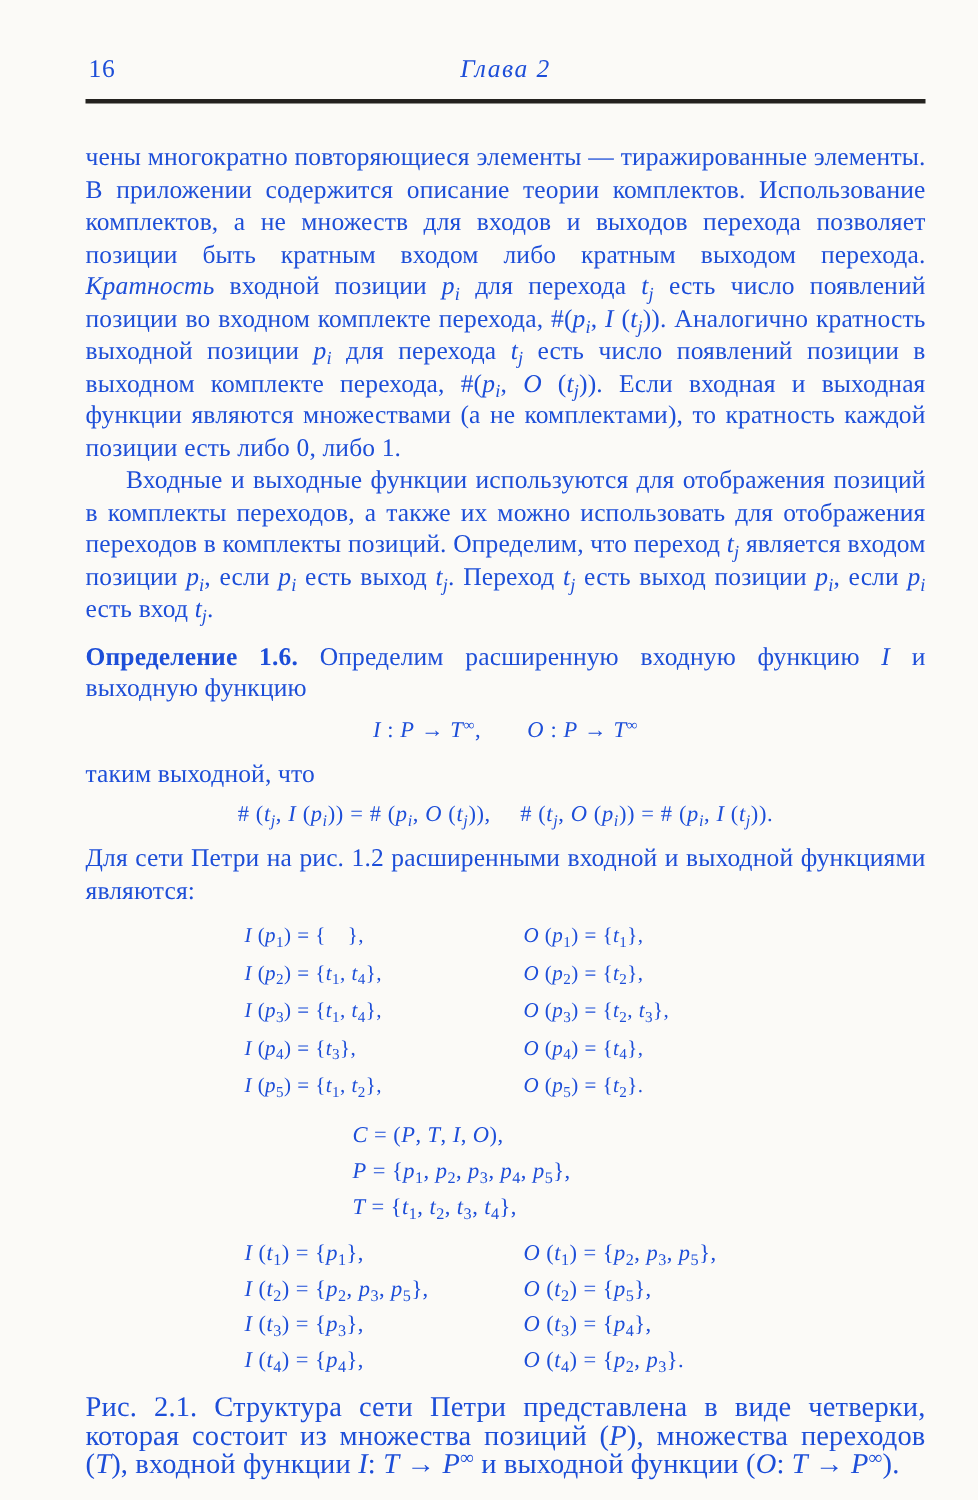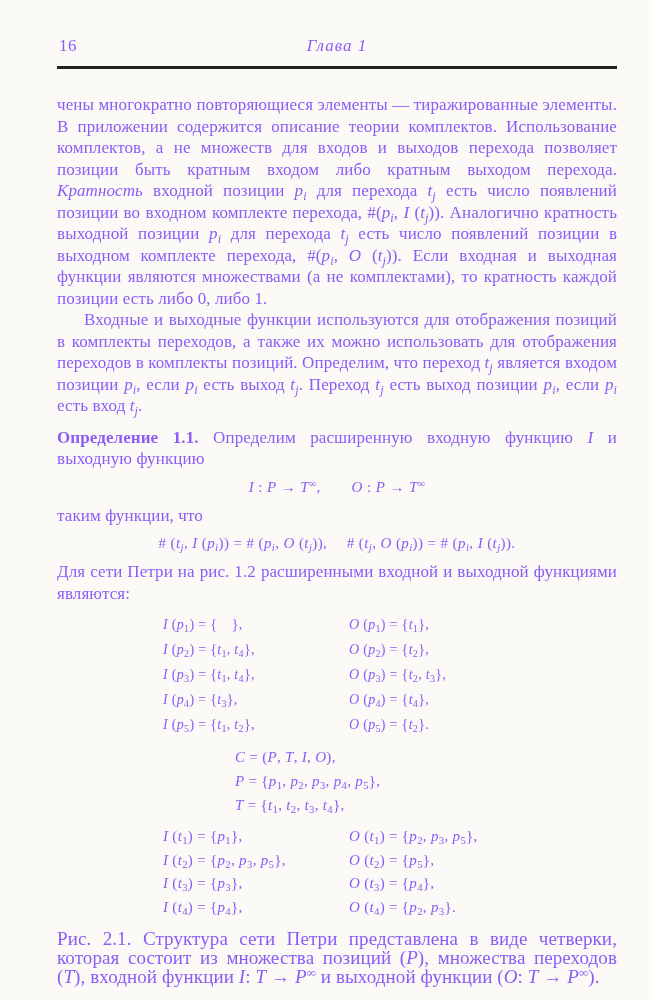--- a/index.html
+++ b/index.html
@@ -1,21 +1,21 @@
 <!DOCTYPE html>
 <html lang="ru"><head>
 <meta charset="utf-8">
 <style>
   html,body{margin:0;padding:0;background:#e8e8e6;}
   .page{
     position:relative;
     width:652px;height:1000px;
     margin:0 auto;
     background:#fbfaf7;
-    color:#8b5cf6;
+    color:#1d4ed8;
     font-family:"Liberation Serif","DejaVu Serif",serif;
     overflow:hidden;
     box-sizing:border-box;
   }
   .content{
     position:absolute;
     left:57px;top:36px;
     width:560px;
   }
   
@@ -43,35 +43,35 @@
   .caption{margin-top:10px;font-size:19px;line-height:19px;text-align:justify;letter-spacing:.1px;}
 </style>
 </head>
 <body>
 
 <div class="page">
   <div class="content">
 
     <div class="hdr">
       <span class="pnum">16</span>
-      <span class="chap">Глава 1</span>
+      <span class="chap">Глава 2</span>
     </div>
     <div class="hdr-rule"></div>
 
     <div class="bodytext">
 
       <p>чены многократно повторяющиеся элементы — тиражированные элементы. В приложении содержится описание теории комплектов. Использование комплектов, а не множеств для входов и выходов перехода позволяет позиции быть кратным входом либо кратным выходом перехода. <i>Кратность</i> входной позиции <i>p</i><sub><i>i</i></sub> для перехода <i>t</i><sub><i>j</i></sub> есть число появлений позиции во входном комплекте перехода, #(<i>p</i><sub><i>i</i></sub>, <i>I</i> (<i>t</i><sub><i>j</i></sub>)). Аналогично кратность выходной позиции <i>p</i><sub><i>i</i></sub> для перехода <i>t</i><sub><i>j</i></sub> есть число появлений позиции в выходном комплекте перехода, #(<i>p</i><sub><i>i</i></sub>, <i>O</i> (<i>t</i><sub><i>j</i></sub>)). Если входная и выходная функции являются множествами (а не комплектами), то кратность каждой позиции есть либо 0, либо 1.</p>
 
       <p class="indent">Входные и выходные функции используются для отображения позиций в комплекты переходов, а также их можно использовать для отображения переходов в комплекты позиций. Определим, что переход <i>t</i><sub><i>j</i></sub> является входом позиции <i>p</i><sub><i>i</i></sub>, если <i>p</i><sub><i>i</i></sub> есть выход <i>t</i><sub><i>j</i></sub>. Переход <i>t</i><sub><i>j</i></sub> есть выход позиции <i>p</i><sub><i>i</i></sub>, если <i>p</i><sub><i>i</i></sub> есть вход <i>t</i><sub><i>j</i></sub>.</p>
 
-      <p class="spaced"><b>Определение 1.1.</b> Определим расширенную входную функцию <i>I</i> и выходную функцию</p>
+      <p class="spaced"><b>Определение 1.6.</b> Определим расширенную входную функцию <i>I</i> и выходную функцию</p>
 
       <div class="formula"><i>I</i> : <i>P</i> → <i>T</i><sup>∞</sup>,  <i>O</i> : <i>P</i> → <i>T</i><sup>∞</sup></div>
 
-      <p>таким функции, что</p>
+      <p>таким выходной, что</p>
 
       <div class="formula wide"># (<i>t</i><sub><i>j</i></sub>, <i>I</i> (<i>p</i><sub><i>i</i></sub>)) = # (<i>p</i><sub><i>i</i></sub>, <i>O</i> (<i>t</i><sub><i>j</i></sub>)),  # (<i>t</i><sub><i>j</i></sub>, <i>O</i> (<i>p</i><sub><i>i</i></sub>)) = # (<i>p</i><sub><i>i</i></sub>, <i>I</i> (<i>t</i><sub><i>j</i></sub>)).</div>
 
       <p>Для сети Петри на рис. 1.2 расширенными входной и выходной функциями являются:</p>
 
       <div class="eqs">
         <div class="eq-row">
           <span class="l"><i>I</i> (<i>p</i><sub>1</sub>) = {  },</span>
           <span class="r"><i>O</i> (<i>p</i><sub>1</sub>) = {<i>t</i><sub>1</sub>},</span>
         </div>

